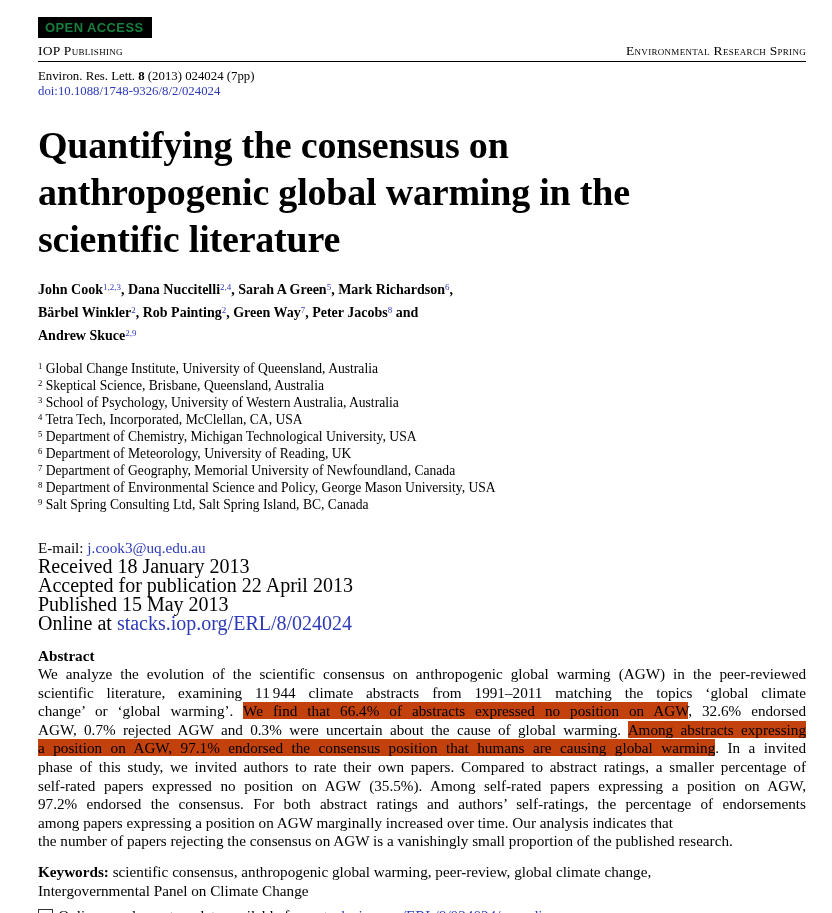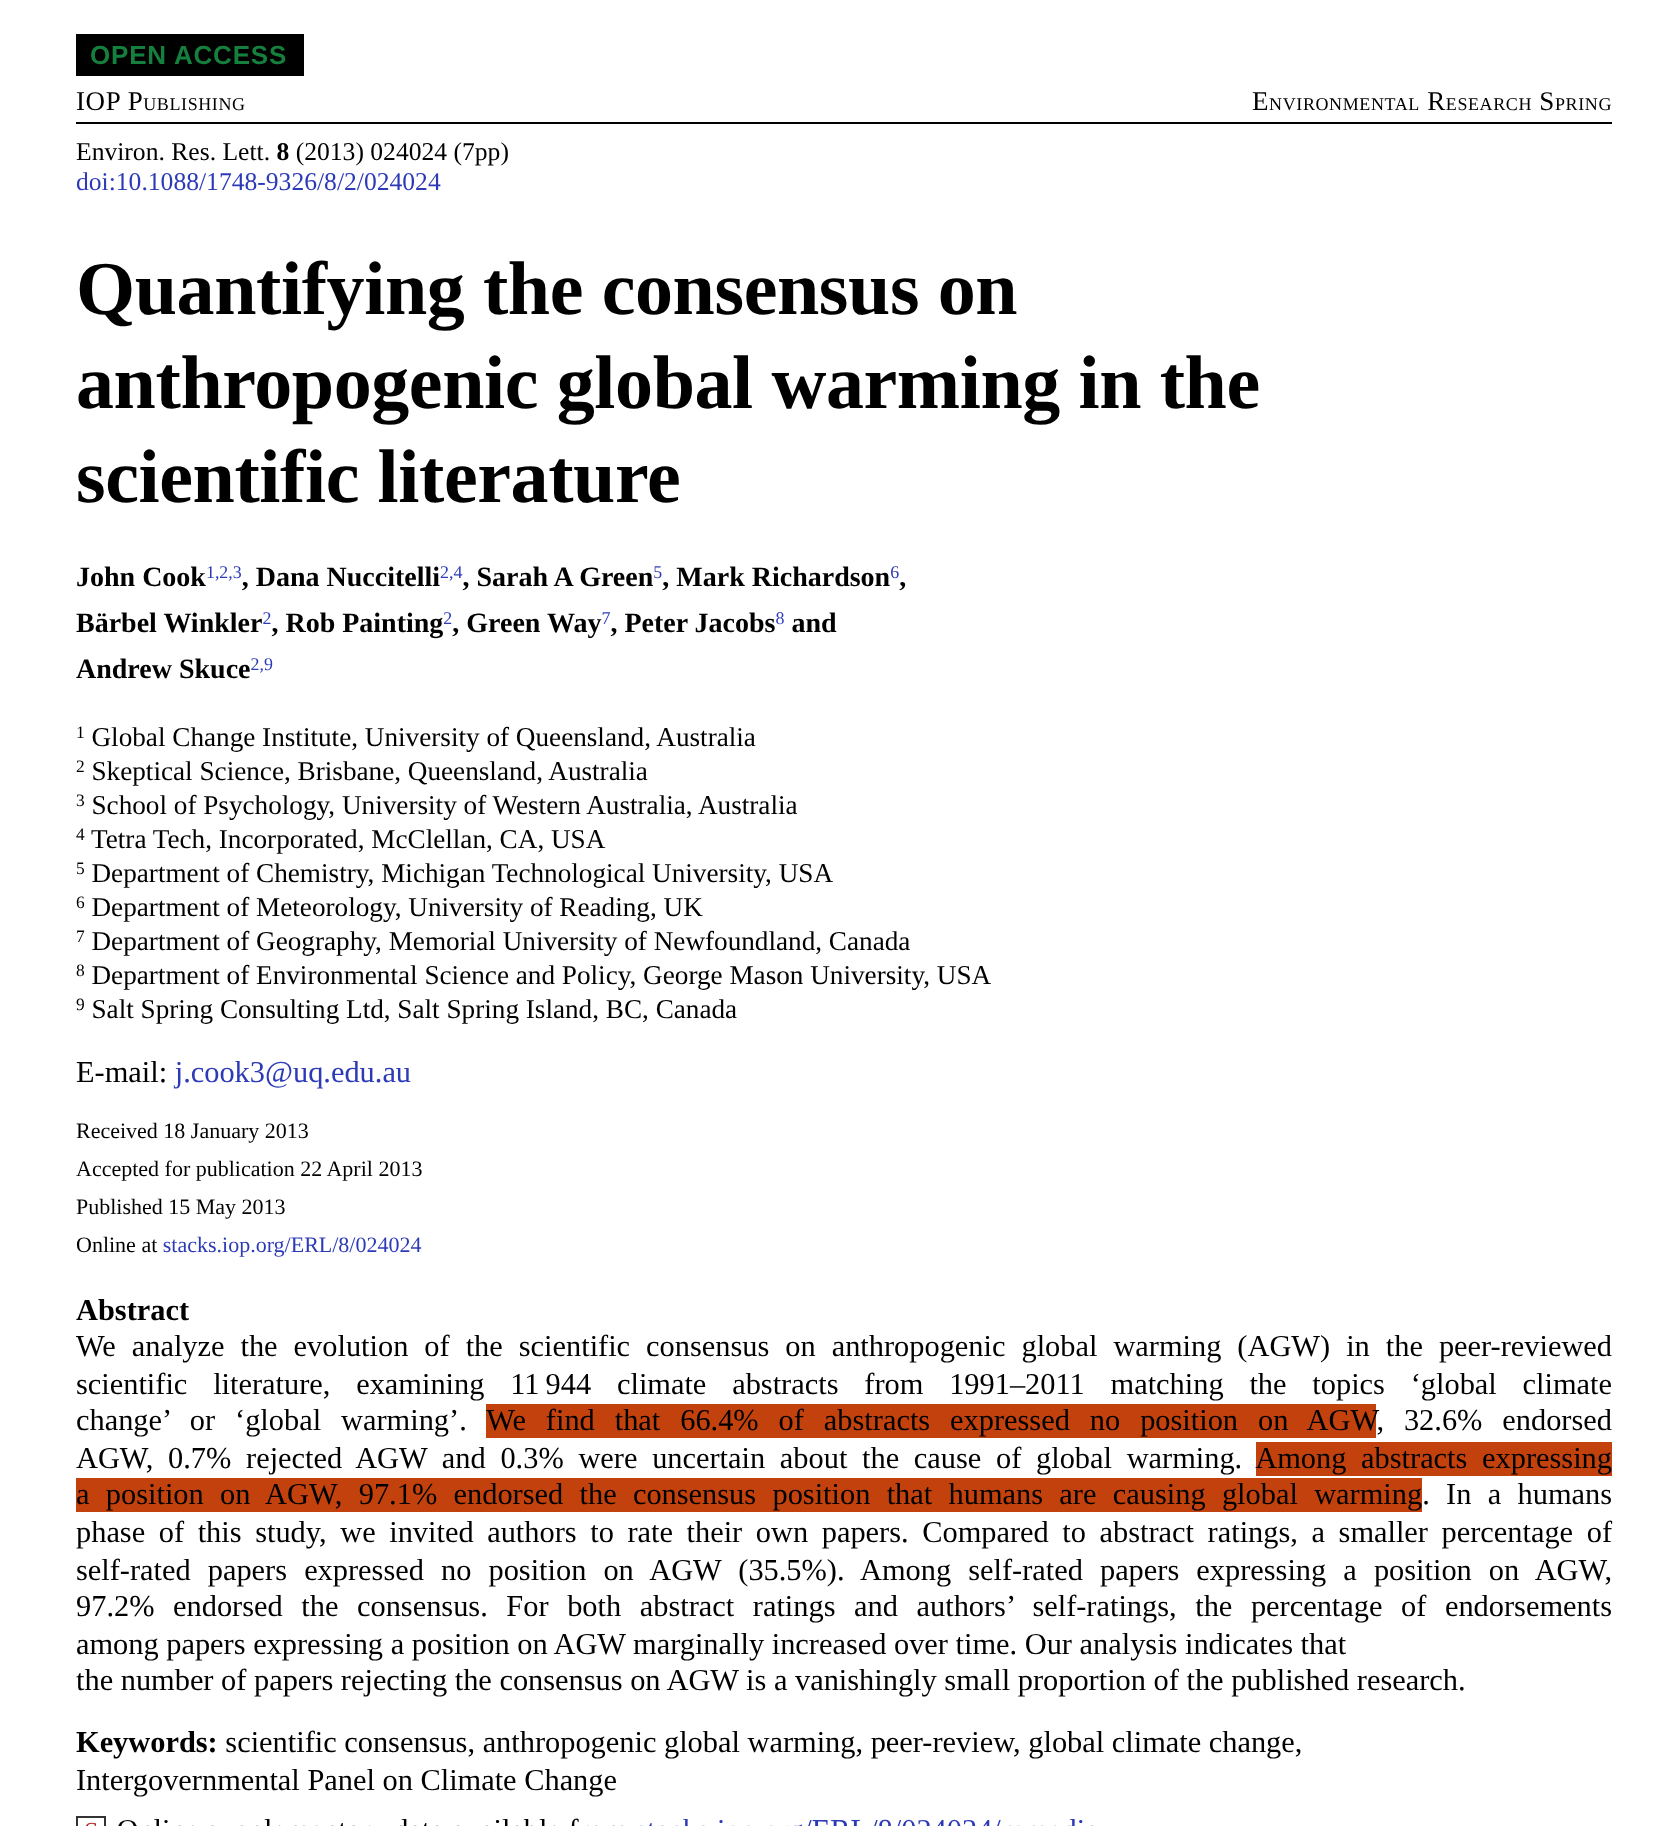--- a/index.html
+++ b/index.html
@@ -42,22 +42,22 @@
   .title{
     font-size:38px;font-weight:bold;line-height:47px;
     margin:23px 0 0 0;letter-spacing:-0.2px;
   }
   
   .authors{margin-top:15px;font-weight:bold;font-size:14px;line-height:23px;}
   .authors sup{color:#2d3ab8;font-weight:normal;}
   
   .affils{margin-top:13px;font-size:13.6px;line-height:17px;}
   
-  .email{margin-top:15px;font-size:15.2px;}
-  .history{margin-top:11px;font-size:11px;line-height:19px;}
+  .email{margin-top:26px;font-size:15.2px;}
+  .history{font-size:20px;line-height:19px;}
   
   .abstract{margin-top:13px;font-size:15.2px;}
   .abs-head{font-weight:bold;line-height:19px;}
   .abs-line{line-height:18.6px;}
   .abs-line.just{text-align:justify;text-align-last:justify;}
   .hl{background:#c2410c;}
   
   .keywords{margin-top:11px;font-size:15.2px;line-height:19.5px;}
   .kw-label{font-weight:bold;}
   
@@ -126,21 +126,21 @@
     </div>
   </div>
 
   <div class="abstract">
     <div class="abs-head">Abstract</div>
     <div>
         <div class="abs-line just"><span>We analyze the evolution of the scientific consensus on anthropogenic global warming (AGW) in the peer-reviewed</span></div>
         <div class="abs-line just"><span>scientific literature, examining 11 944 climate abstracts from 1991–2011 matching the topics ‘global climate</span></div>
         <div class="abs-line just"><span>change’ or ‘global warming’. </span><span class="hl">We find that 66.4% of abstracts expressed no position on AGW</span><span>, 32.6% endorsed</span></div>
         <div class="abs-line just"><span>AGW, 0.7% rejected AGW and 0.3% were uncertain about the cause of global warming. </span><span class="hl">Among abstracts expressing</span></div>
-        <div class="abs-line just"><span class="hl">a position on AGW, 97.1% endorsed the consensus position that humans are causing global warming</span><span>. In a humans</span></div>
+        <div class="abs-line just"><span class="hl">a position on AGW, 97.1% endorsed the consensus position that humans are causing global warming</span><span>. In a invited</span></div>
         <div class="abs-line just"><span>phase of this study, we invited authors to rate their own papers. Compared to abstract ratings, a smaller percentage of</span></div>
         <div class="abs-line just"><span>self-rated papers expressed no position on AGW (35.5%). Among self-rated papers expressing a position on AGW,</span></div>
         <div class="abs-line just"><span>97.2% endorsed the consensus. For both abstract ratings and authors’ self-ratings, the percentage of endorsements</span></div>
         <div class="abs-line"><span>among papers expressing a position on AGW marginally increased over time. Our analysis indicates that</span></div>
         <div class="abs-line"><span>the number of papers rejecting the consensus on AGW is a vanishingly small proportion of the published research.</span></div>
       </div>
   </div>
 
   <div class="keywords">
     <div><span class="kw-label">Keywords: </span><span>scientific consensus, anthropogenic global warming, peer-review, global climate change,</span></div>

